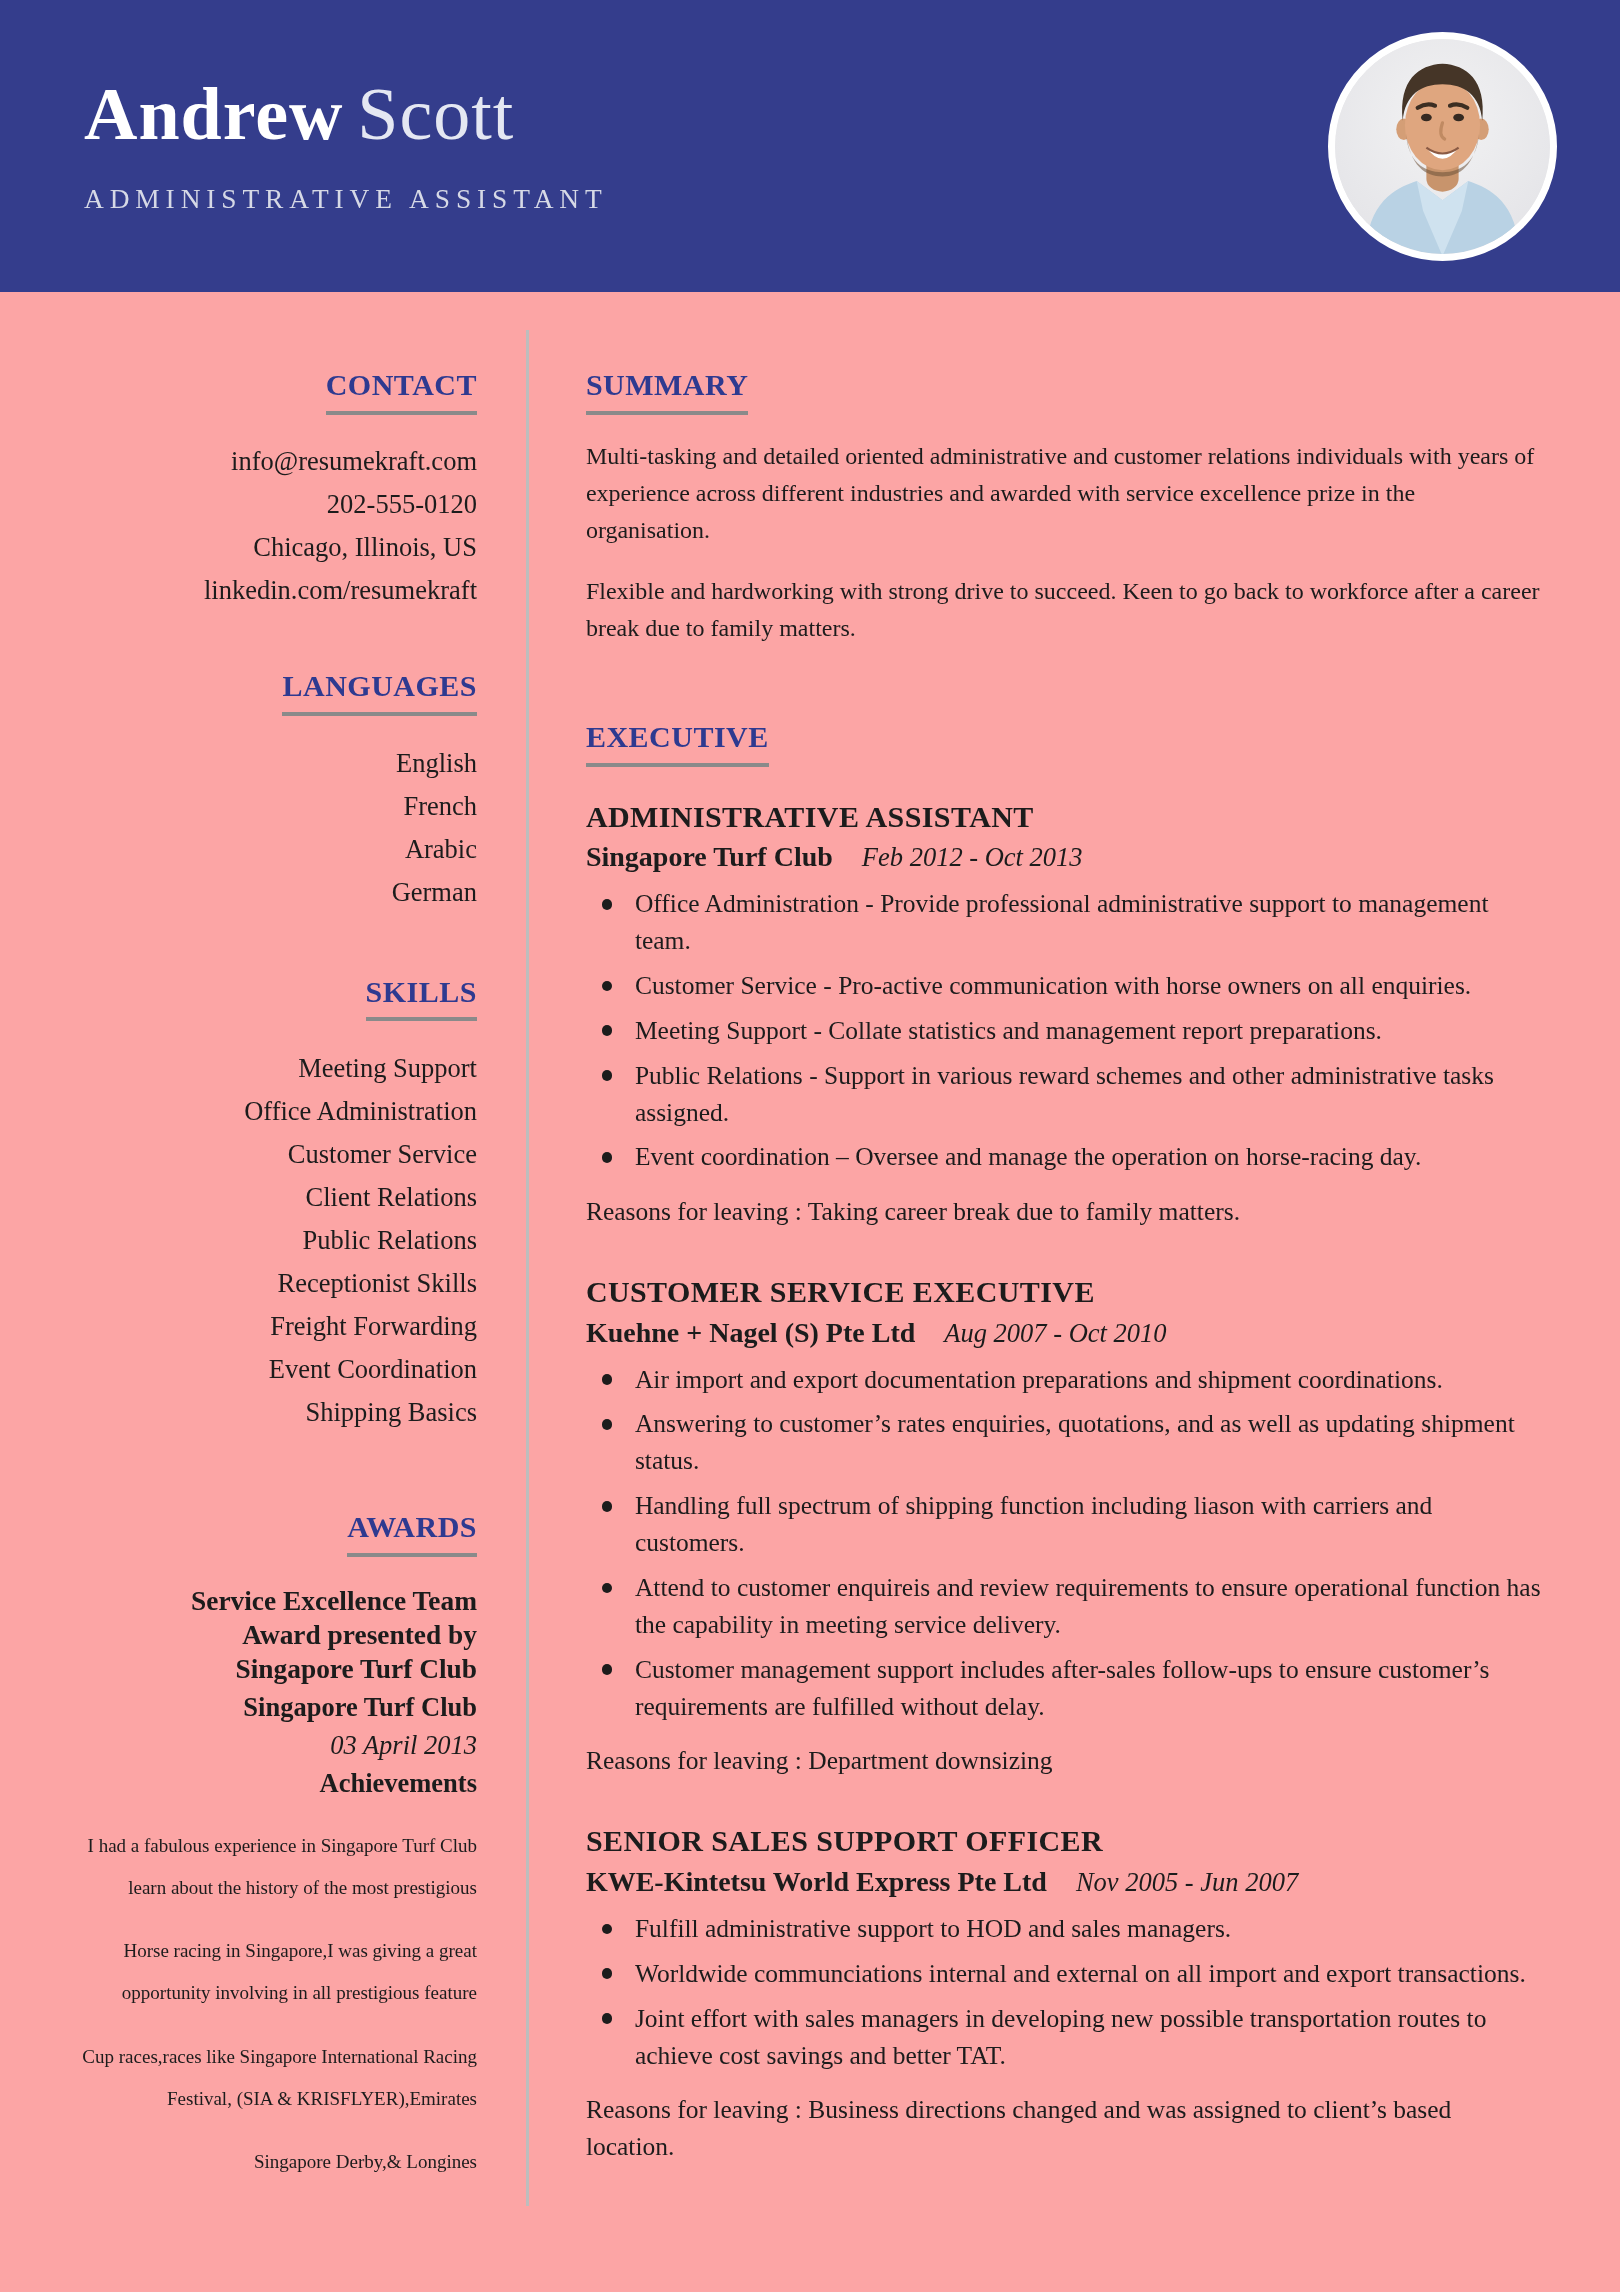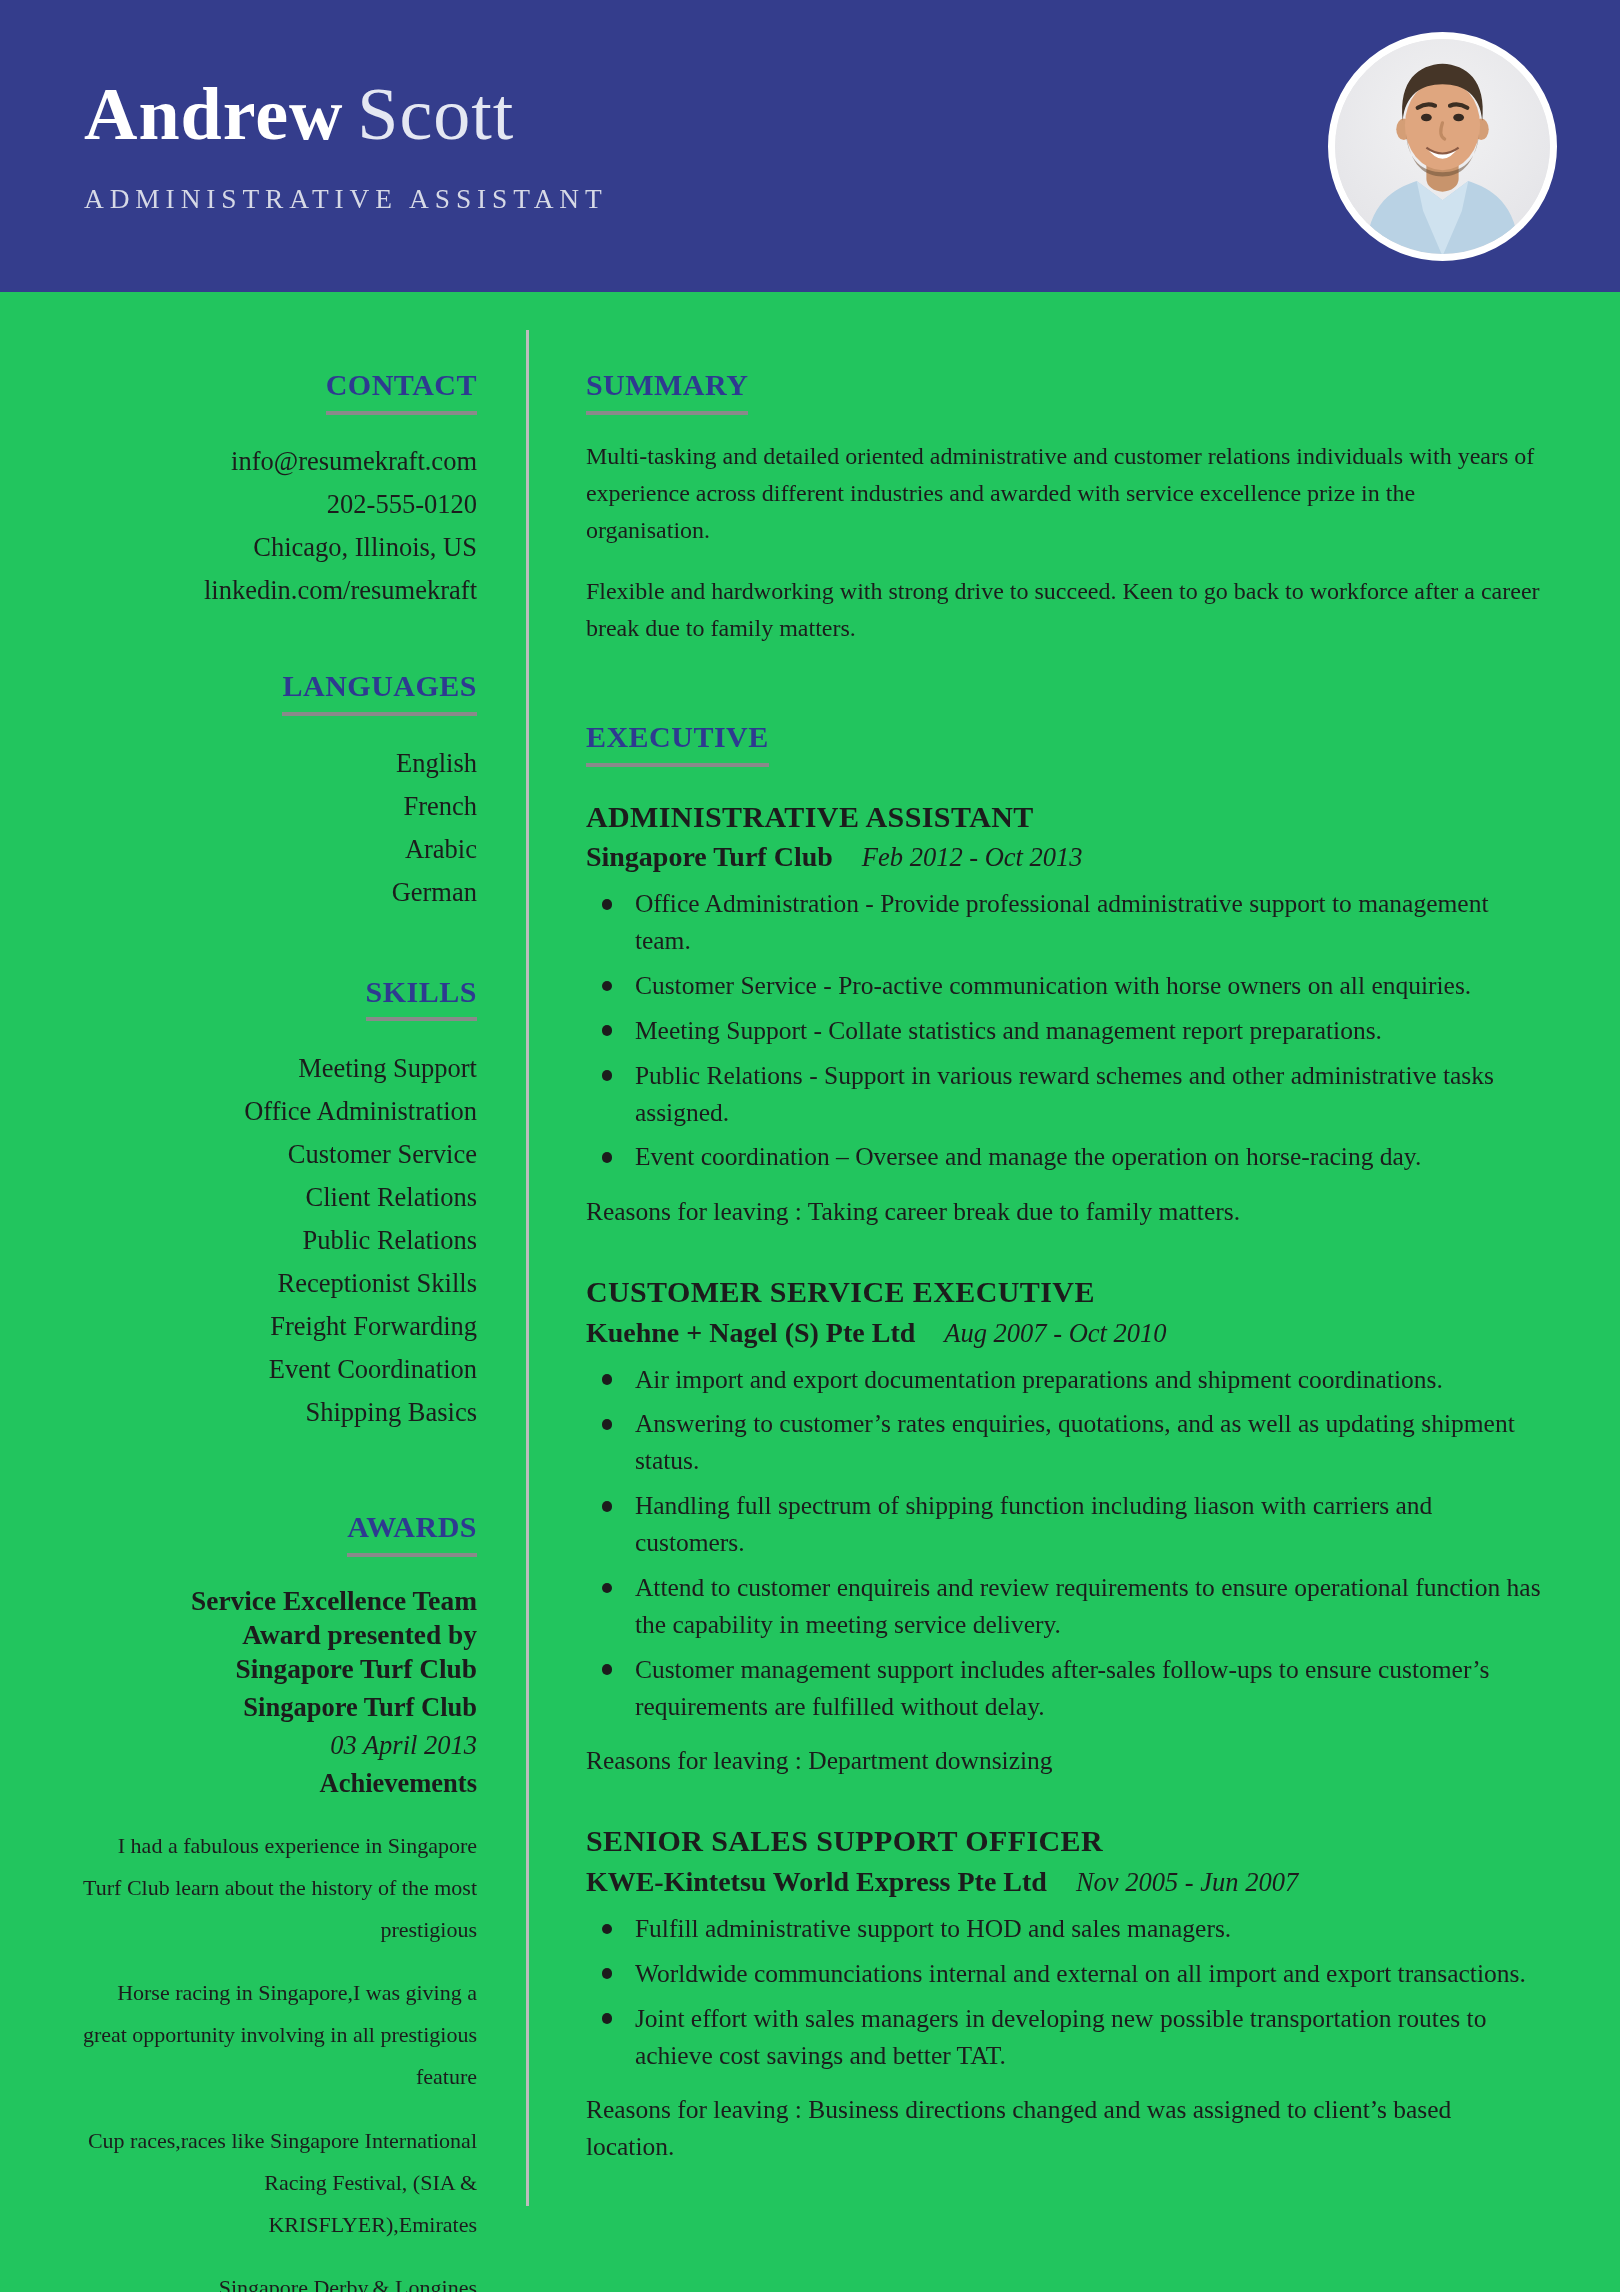--- a/index.html
+++ b/index.html
@@ -7,21 +7,21 @@
     --heading-blue:#2e3a90;
     --rule-gray:#8a8a8a;
     --divider-gray:#bdbdbd;
     --ink:#1c1c1c;
     --name-white:#ffffff;
     --name-soft:#e4e7f2;
     --subtitle:#d6d9e6;
   }
   *{margin:0;padding:0;box-sizing:border-box;}
   body{background:#fff;font-family:"Liberation Serif","DejaVu Serif",serif;color:var(--ink);}
-  .page{width:1620px;height:2293px;background:#22c55e;position:relative;overflow:hidden;}
+  .page{width:1620px;height:2293px;background:#fca5a5;position:relative;overflow:hidden;}
 
   
   .header{height:292px;background:var(--header-bg);display:flex;align-items:center;
           justify-content:space-between;padding:0 63px 0 84px;}
   .name{font-size:74px;line-height:1;color:var(--name-white);letter-spacing:1px;}
   .name .first{font-weight:bold;}
   .name .last{font-weight:normal;color:var(--name-soft);margin-left:13.7px;}
   .role{margin-top:33px;font-size:27.4px;letter-spacing:5.9px;color:var(--subtitle);}
   .avatar{width:229px;height:229px;border-radius:50%;border:7.8px solid #fff;overflow:hidden;
           flex:0 0 auto;background:#ebebed;}
@@ -40,21 +40,21 @@
   
   .side-list{list-style:none;margin-top:25.5px;}
   .side-list li{font-size:26.5px;line-height:43px;}
   .side-section.languages{margin-top:57px;}
   .side-section.skills{margin-top:61px;}
   .side-section.awards{margin-top:76px;}
   .award-title{margin:27.4px 0 0 auto;width:343px;font-size:27.4px;font-weight:bold;line-height:34px;}
   .award-issuer{font-size:26.5px;font-weight:bold;line-height:39px;margin-top:2px;}
   .award-date{font-size:26.5px;font-style:italic;line-height:37px;}
   .award-sub{font-size:26.5px;font-weight:bold;line-height:39px;}
-  .award-paras p{font-size:22px;line-height:42px;margin-top:21.6px;}
+  .award-paras p{font-size:19px;line-height:42px;margin-top:21.6px;}
 
   
   .summary-paras p{font-size:24px;line-height:37px;margin-top:23.5px;}
   .experience{margin-top:73px;}
   .job{margin-top:45px;}
   .job.first{margin-top:33px;}
   .job-title{font-size:30px;font-weight:bold;letter-spacing:0.4px;}
   .job-meta{margin-top:7.8px;font-size:28px;}
   .job-company{font-weight:bold;}
   .job-dates{font-style:italic;font-size:26.5px;margin-left:29px;}

